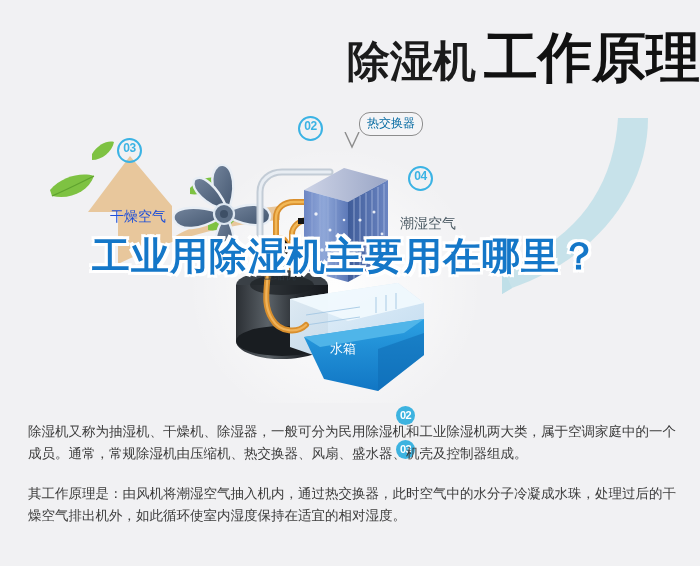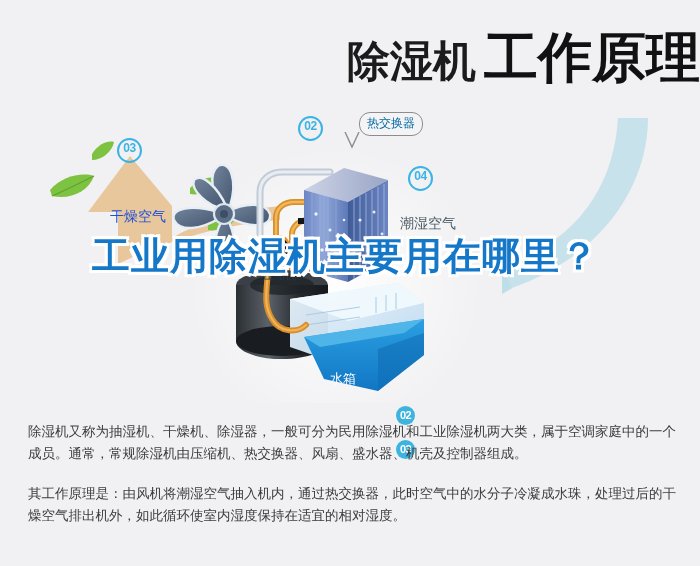--- a/index.html
+++ b/index.html
@@ -117,21 +117,21 @@
   .cap {
     position: absolute;
     font-size: 13px;
     color: #4b4b4b;
     white-space: nowrap;
     font-family: "DejaVu Sans", "Liberation Sans", sans-serif;
   }
   #cap-dry   { left: 110px; top: 100px; color: #1d4ed8; font-size: 14px; }
   #cap-moist { left: 400px; top: 107px; color: #4b5a63; font-size: 14px; }
   #cap-comp  { left: 263px; top: 160px; color: #2c3a44; font-size: 11px; }
-  #cap-tank  { left: 330px; top: 232px; color: #ffffff; font-size: 13px; margin-top: 30px; }
+  #cap-tank  { left: 330px; top: 232px; color: #ffffff; font-size: 13px; }
 
   
   .callout {
     position: absolute;
     left: 322px; top: 4px;
     padding: 2px 7px 3px 7px;
     border: 1.4px solid #8d8d8d;
     border-radius: 11px;
     background: #f4f4f6;
     font-size: 12px;

